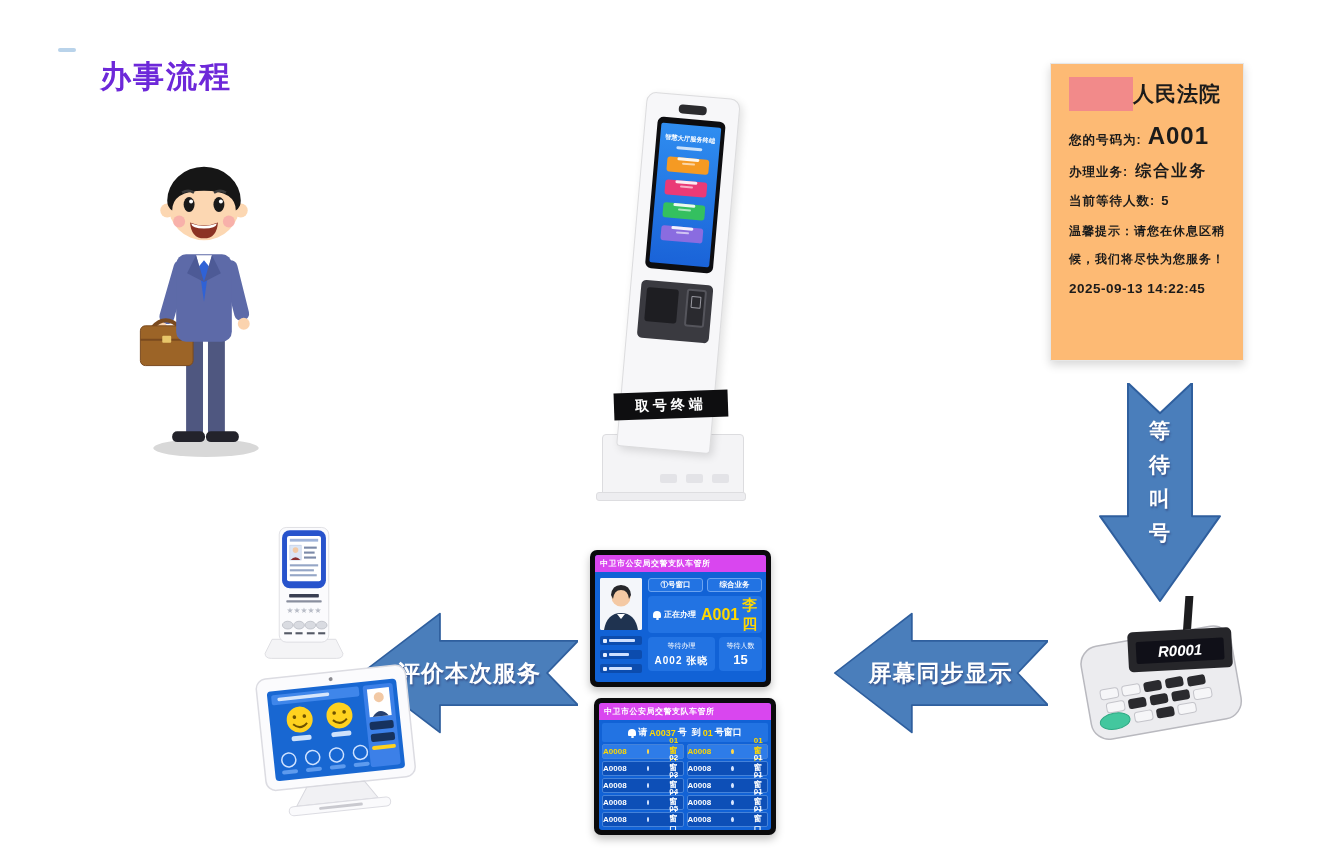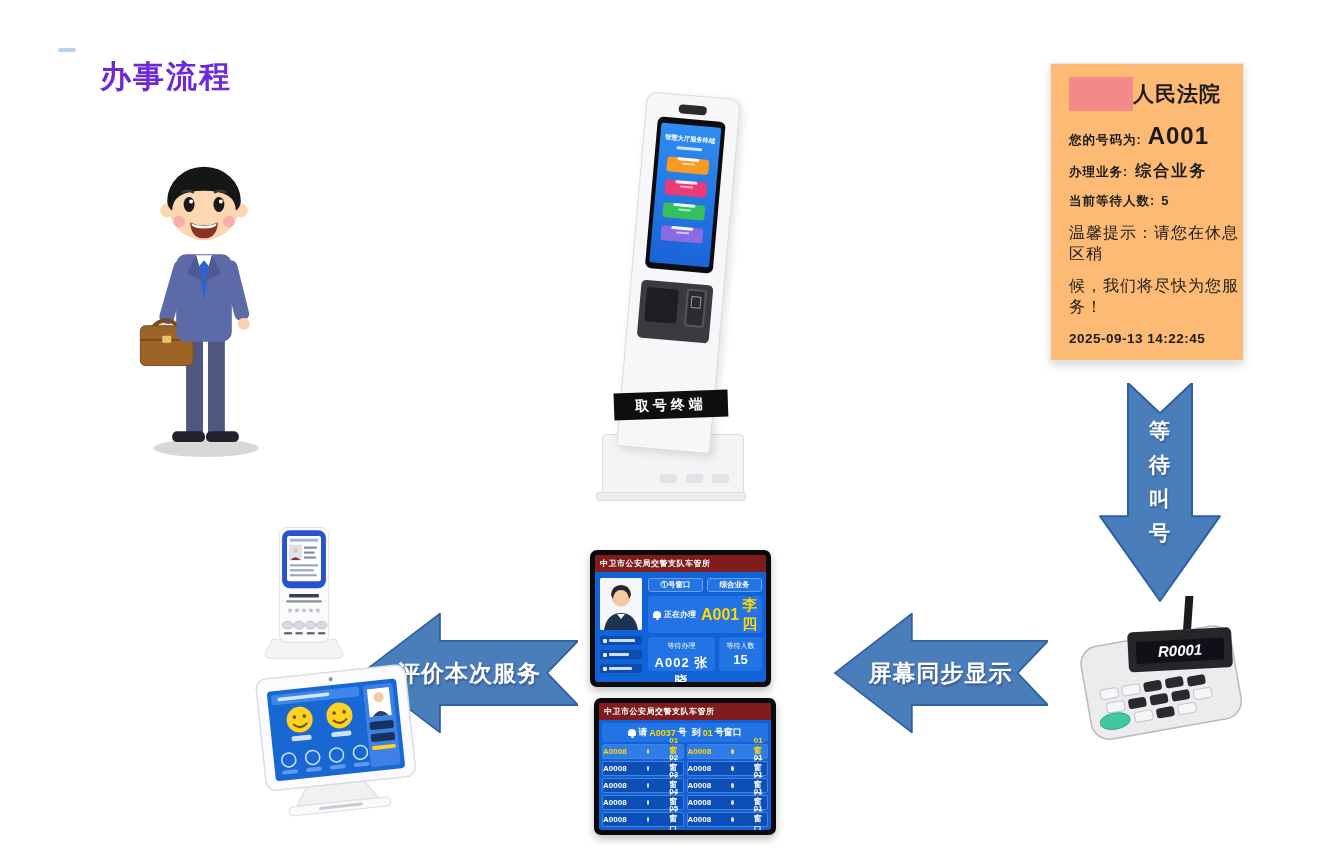--- a/index.html
+++ b/index.html
@@ -61,55 +61,55 @@
   .ticket { position:absolute; left:1050px; top:63px; width:194px; height:298px; background:#fdba74;
     border:1px solid #e7e7e7; box-shadow:0 4px 9px rgba(0,0,0,.16); padding:13px 0 0 18px; color:#1b1b1b; }
   .ticket-header { display:flex; align-items:center; }
   .redact { width:64px; height:34px; background:#f28a8a; flex:0 0 auto; }
   .court-name { font-size:21px; font-weight:bold; letter-spacing:1px; }
   .t-row { margin-top:11px; display:flex; align-items:baseline; }
   .t-label { font-size:12.5px; font-weight:bold; letter-spacing:1px; }
   .t-number { font-size:24px; font-weight:bold; margin-left:6px; letter-spacing:1px; }
   .t-business { font-size:16px; font-weight:bold; margin-left:7px; letter-spacing:2px; }
   .t-wait { font-size:13px; font-weight:bold; margin-left:6px; }
-  .t-tip { margin-top:13px; font-size:16px; font-weight:normal; letter-spacing:1px; }
+  .t-tip { margin-top:13px; font-size:12px; font-weight:bold; letter-spacing:1px; }
   .t-tip2 { margin-top:11px; }
   .t-time { margin-top:13px; font-size:13.5px; font-weight:bold; letter-spacing:.5px; }
 
   
   .caller { position:absolute; left:1068px; top:596px; width:180px; height:148px; }
   .caller svg { width:100%; height:100%; }
 
   
   .screen-frame { position:absolute; background:#0a0a0c; border-radius:7px; padding:5px; box-shadow:0 4px 8px rgba(0,0,0,.25); }
   .ws { left:590px; top:550px; width:181px; height:137px; }
   .hs { left:594px; top:698px; width:182px; height:137px; }
   .scr { position:relative; width:100%; height:100%; background:#1162d6; border-radius:3px; overflow:hidden; }
-  .scr-header { height:17px; line-height:17px; background:#7f1d1d; color:#fff; font-size:8px; padding-left:5px;
+  .scr-header { height:17px; line-height:17px; background:#d946ef; color:#fff; font-size:8px; padding-left:5px;
     font-weight:bold; letter-spacing:.5px; white-space:nowrap; }
   .ws-body { position:absolute; left:0; right:0; top:17px; bottom:0; padding:4px; }
   .ws-photo { position:absolute; left:5px; top:6px; width:42px; height:52px; background:#fff; border-radius:2px; overflow:hidden; }
   .ws-pill { position:absolute; left:5px; width:42px; height:9px; background:#0c4cae; border-radius:2px; display:flex; align-items:center; gap:2px; padding:0 3px; }
   .ws-pill i { width:4px; height:4px; background:#e8f0ff; border-radius:1px; flex:0 0 auto; }
   .ws-pill em { height:3px; background:#cfe0ff; border-radius:1px; display:block; }
   .p1{ top:64px; } .p2{ top:78px; } .p3{ top:92px; }
   .ws-right { position:absolute; left:53px; top:6px; right:4px; }
   .ws-topbtns { display:flex; gap:4px; }
   .ws-btn { flex:1; height:14px; line-height:12px; background:#2273e3; border:1px solid #6ba3f0; border-radius:3px;
     color:#fff; font-size:7.5px; text-align:center; font-weight:bold; }
   .ws-now { margin-top:4px; height:37px; background:#2273e3; border-radius:4px; display:flex; align-items:center; padding:0 5px; gap:3px; }
   .bell { position:relative; width:8px; height:7px; background:#fff; border-radius:4px 4px 1px 1px; flex:0 0 auto; }
   .bell::after { content:""; position:absolute; left:2.5px; bottom:-2px; width:3px; height:2px; background:#fff; border-radius:50%; }
   .ws-nowlabel { color:#fff; font-size:8px; font-weight:bold; white-space:nowrap; }
   .ws-nownum { color:#ffd800; font-size:16px; font-weight:bold; margin-left:2px; }
   .ws-nowname { color:#ffd800; font-size:15px; font-weight:bold; }
   .ws-bottom { margin-top:4px; display:flex; gap:4px; }
   .ws-panel { background:#2273e3; border-radius:4px; height:34px; color:#fff; text-align:center; padding-top:4px; }
   .ws-panel .lab { font-size:7px; }
-  .ws-panel .val { font-size:13px; font-weight:bold; margin-top:3px; letter-spacing:1px; }
+  .ws-panel .val { font-size:10px; font-weight:bold; margin-top:3px; letter-spacing:1px; }
   .ws-panel .big { font-size:13px; font-weight:bold; margin-top:1px; }
   .wp-wait { flex:1.55; } .wp-count { flex:1; }
 
   .hs-banner { margin:3px 3px 2px; height:19px; background:#2273e3; border-radius:2px; display:flex;
     align-items:center; justify-content:center; gap:2px; }
   .hs-banner span { font-size:9px; font-weight:bold; color:#fff; white-space:pre; }
   .hs-banner .yel { color:#ffd800; }
   .hs-grid { padding:0 3px; }
   .hs-row { display:flex; gap:3px; margin-bottom:2px; }
   .hs-cell { flex:1; height:15px; background:#0d4fb7; border:1px solid #4583da; border-radius:2px;

